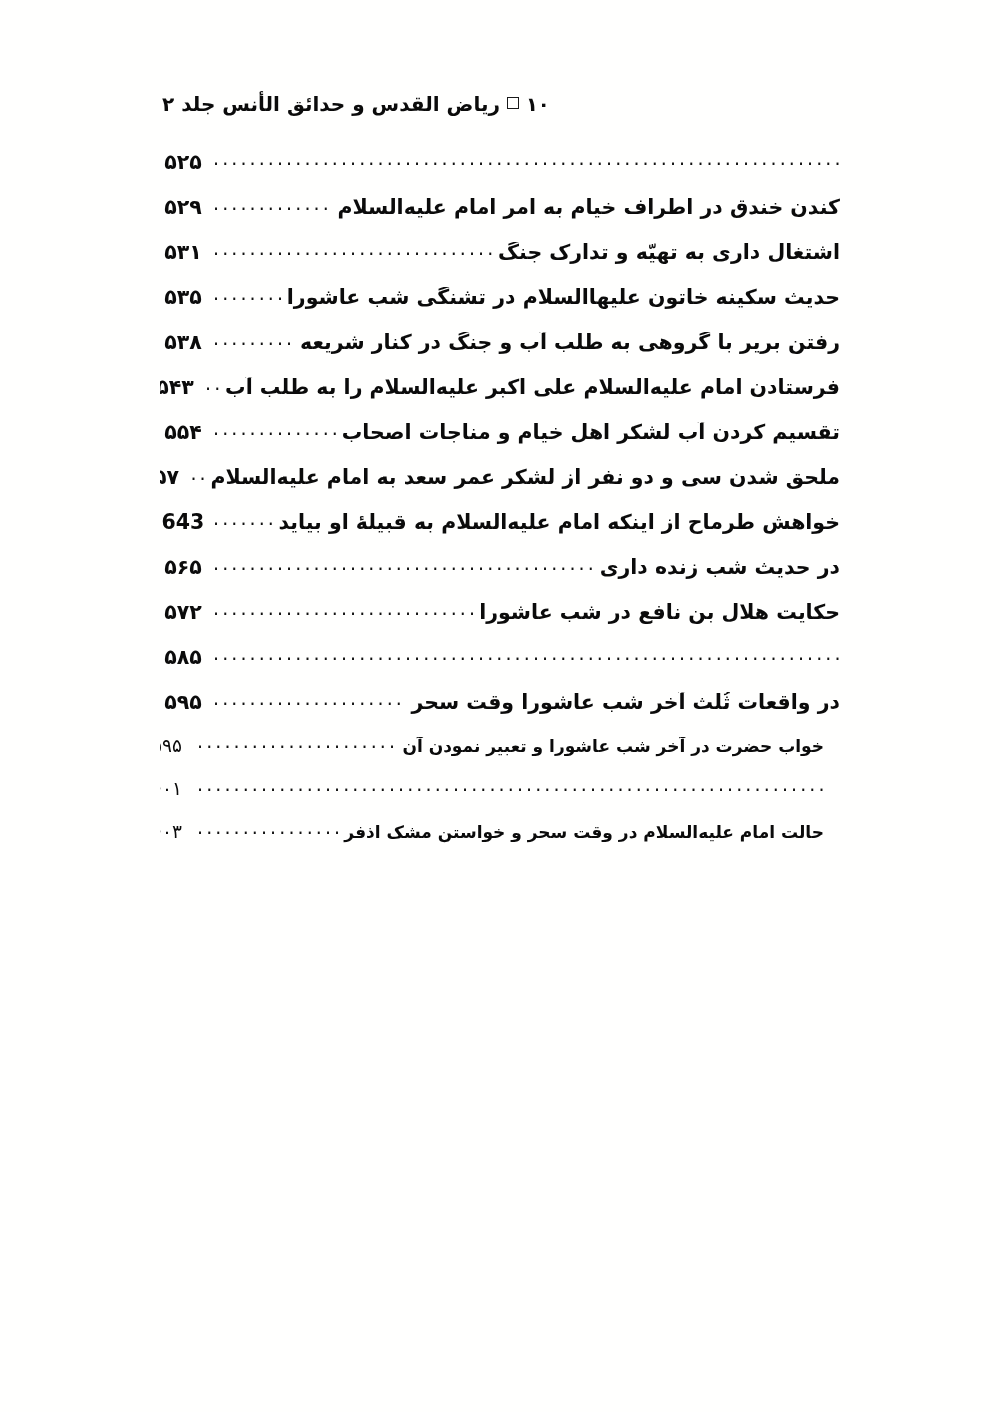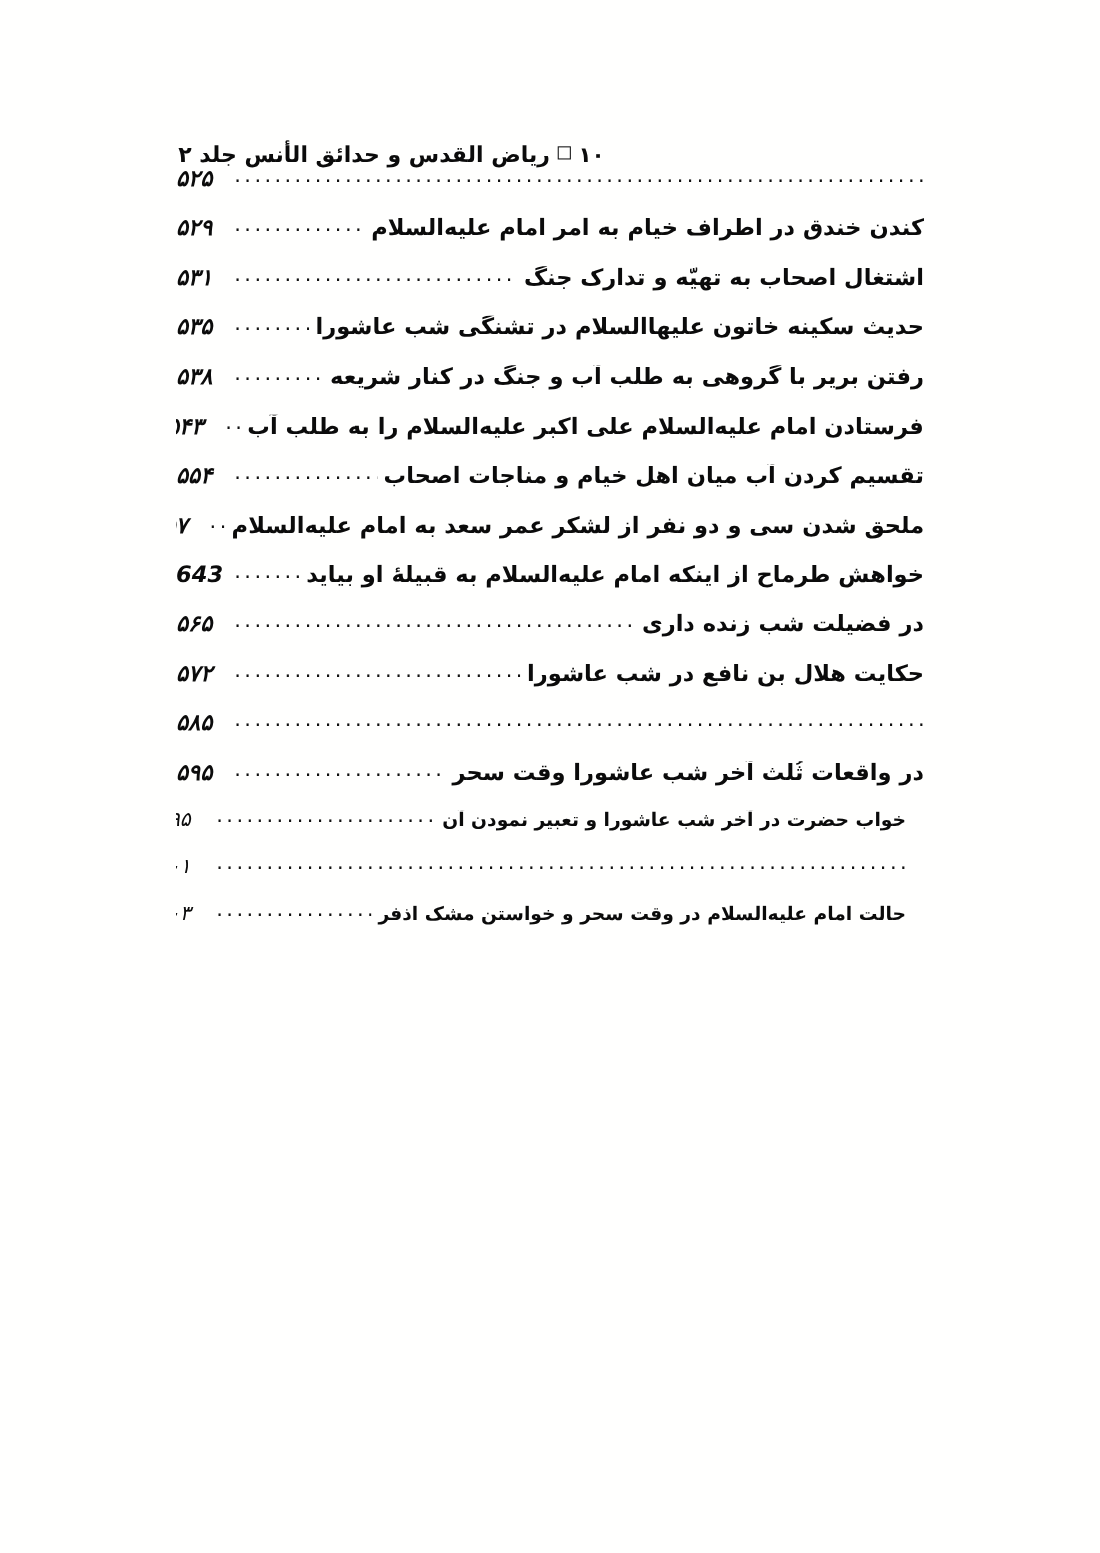--- a/index.html
+++ b/index.html
@@ -47,21 +47,20 @@
     border: 1.6px solid #1a1a1a;
     background: transparent;
     position: relative;
     top: -2px;
   }
 
   .header-title {
     font-size: 20px;
     font-weight: 700;
     letter-spacing: 0.1px;
-    margin-top: 36px;
   }
 
   
   .toc {
     position: absolute;
     top: 152px;
     right: 160px;
     left: 160px;
     direction: rtl;
   }
@@ -128,23 +127,22 @@
     text-align: left;
   }
 
   .toc-page {
     flex: 0 0 auto;
     font-size: 20.5px;
     font-weight: 700;
     line-height: 1;
     padding-right: 7px;
     min-width: 46px;
-    text-align: left;
-    direction: rtl;
-    font-style: italic;
+    text-align: center;
+    direction: rtl;
   }
 
   .toc-row.sub .toc-page {
     font-size: 18.5px;
     font-weight: 400;
   }
 </style>
 </head>
 <body>
 
@@ -165,21 +163,21 @@
       </div>
       <div class="toc-row">
         <div class="toc-inner">
           <span class="toc-label">کندن خندق در اطراف خیام به امر امام علیه‌السلام</span>
           <span class="toc-leader"></span>
           <span class="toc-page">۵۲۹</span>
         </div>
       </div>
       <div class="toc-row">
         <div class="toc-inner">
-          <span class="toc-label">اشتغال اصحاب به تهیّه و تدارک جنگ</span>
+          <span class="toc-label">اشتغال داری به تهیّه و تدارک جنگ</span>
           <span class="toc-leader"></span>
           <span class="toc-page">۵۳۱</span>
         </div>
       </div>
       <div class="toc-row">
         <div class="toc-inner">
           <span class="toc-label">حدیث سکینه خاتون علیهاالسلام در تشنگی شب عاشورا</span>
           <span class="toc-leader"></span>
           <span class="toc-page">۵۳۵</span>
         </div>
@@ -193,42 +191,42 @@
       </div>
       <div class="toc-row">
         <div class="toc-inner">
           <span class="toc-label">فرستادن امام علیه‌السلام علی اکبر علیه‌السلام را به طلب آب</span>
           <span class="toc-leader"></span>
           <span class="toc-page">۵۴۳</span>
         </div>
       </div>
       <div class="toc-row">
         <div class="toc-inner">
-          <span class="toc-label">تقسیم کردن آب میان اهل خیام و مناجات اصحاب</span>
+          <span class="toc-label">تقسیم کردن آب لشکر اهل خیام و مناجات اصحاب</span>
           <span class="toc-leader"></span>
           <span class="toc-page">۵۵۴</span>
         </div>
       </div>
       <div class="toc-row">
         <div class="toc-inner">
           <span class="toc-label">ملحق شدن سی و دو نفر از لشکر عمر سعد به امام علیه‌السلام</span>
           <span class="toc-leader"></span>
           <span class="toc-page">۵۵۷</span>
         </div>
       </div>
       <div class="toc-row">
         <div class="toc-inner">
           <span class="toc-label">خواهش طرماح از اینکه امام علیه‌السلام به قبیلهٔ او بیاید</span>
           <span class="toc-leader"></span>
           <span class="toc-page">643</span>
         </div>
       </div>
       <div class="toc-row">
         <div class="toc-inner">
-          <span class="toc-label">در فضیلت شب زنده داری</span>
+          <span class="toc-label">در حدیث شب زنده داری</span>
           <span class="toc-leader"></span>
           <span class="toc-page">۵۶۵</span>
         </div>
       </div>
       <div class="toc-row">
         <div class="toc-inner">
           <span class="toc-label">حکایت هلال بن نافع در شب عاشورا</span>
           <span class="toc-leader"></span>
           <span class="toc-page">۵۷۲</span>
         </div>

